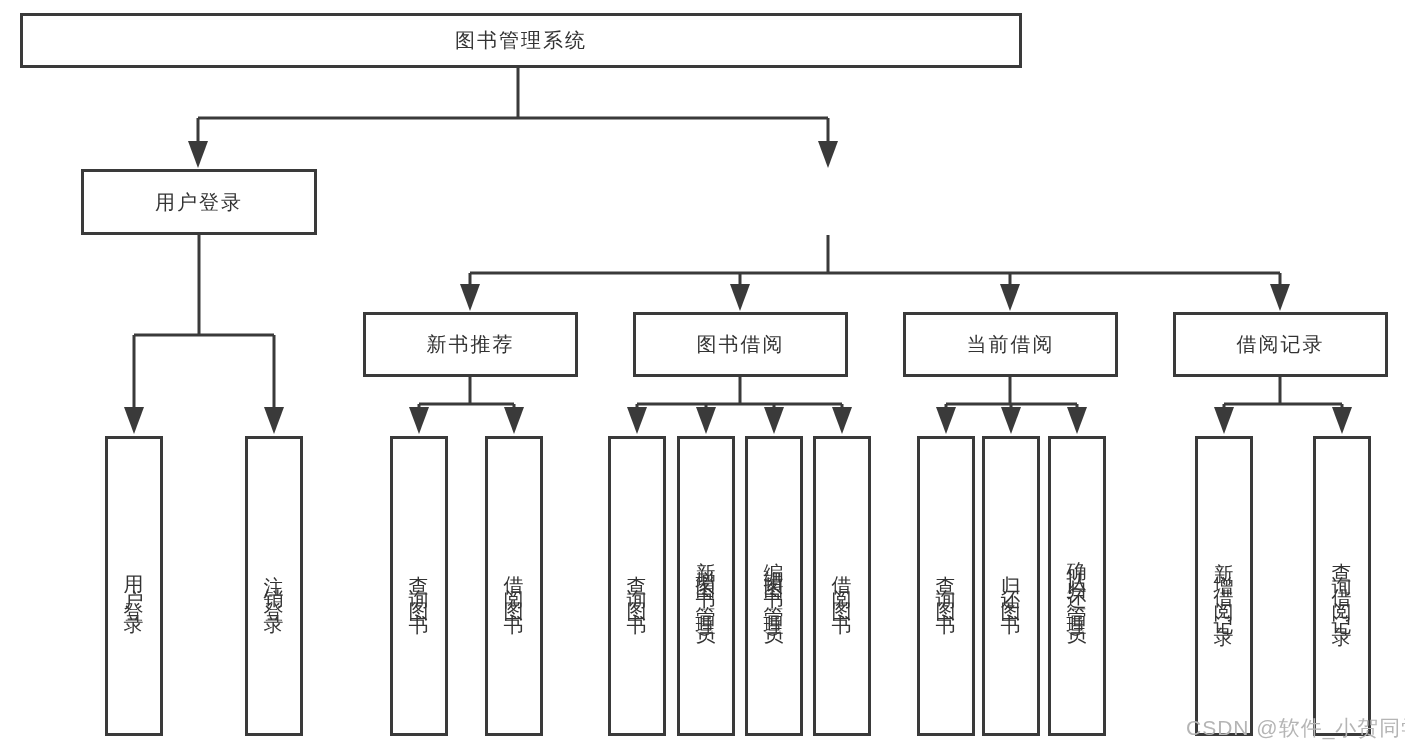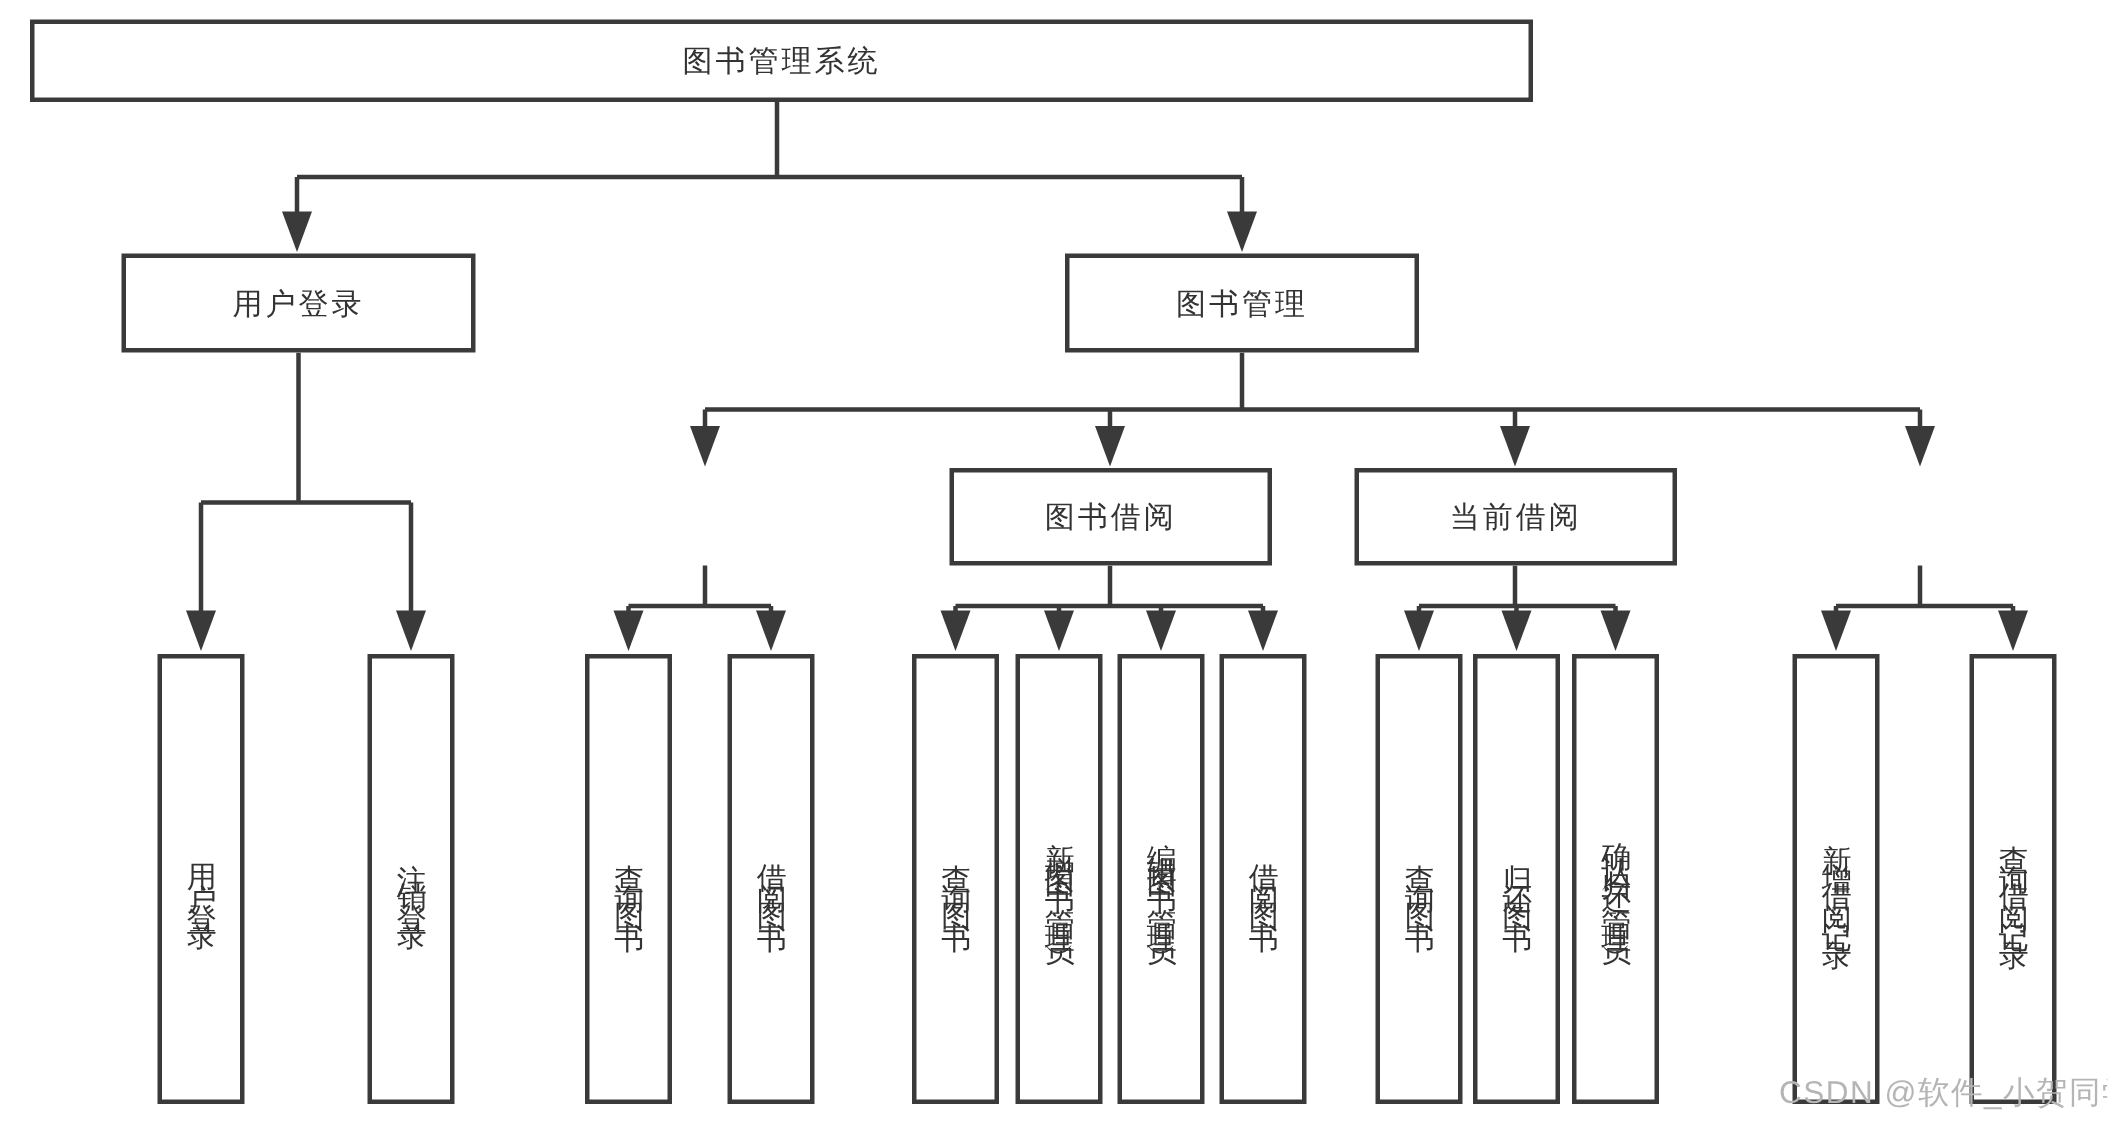--- a/index.html
+++ b/index.html
@@ -92,29 +92,32 @@
     <polygon points="1342,434 1332,407 1352,407"></polygon>
   </svg>
 
   <div class="box root">
     <span class="hlabel">图书管理系统</span>
   </div>
 
   <div class="box lvl2" style="left:81px">
     <span class="hlabel">用户登录</span>
   </div>
-  <div class="box lvl2" style="left:710px">
-    <span class="hlabel">图书管理</span>
+
+  <div class="box lvl3" style="left:363px">
+    <span class="hlabel">新书推荐</span>
   </div>
-
   <div class="box lvl3" style="left:903px">
     <span class="hlabel">当前借阅</span>
   </div>
   <div class="box lvl3" style="left:633px">
     <span class="hlabel">图书借阅</span>
+  </div>
+  <div class="box lvl3" style="left:1173px">
+    <span class="hlabel">借阅记录</span>
   </div>
 
   <div class="box leaf" style="left:105px">
     <span class="vtext">用户登录</span>
   </div>
   <div class="box leaf" style="left:245px">
     <span class="vtext">注销登录</span>
   </div>
 
   <div class="box leaf" style="left:390px">

